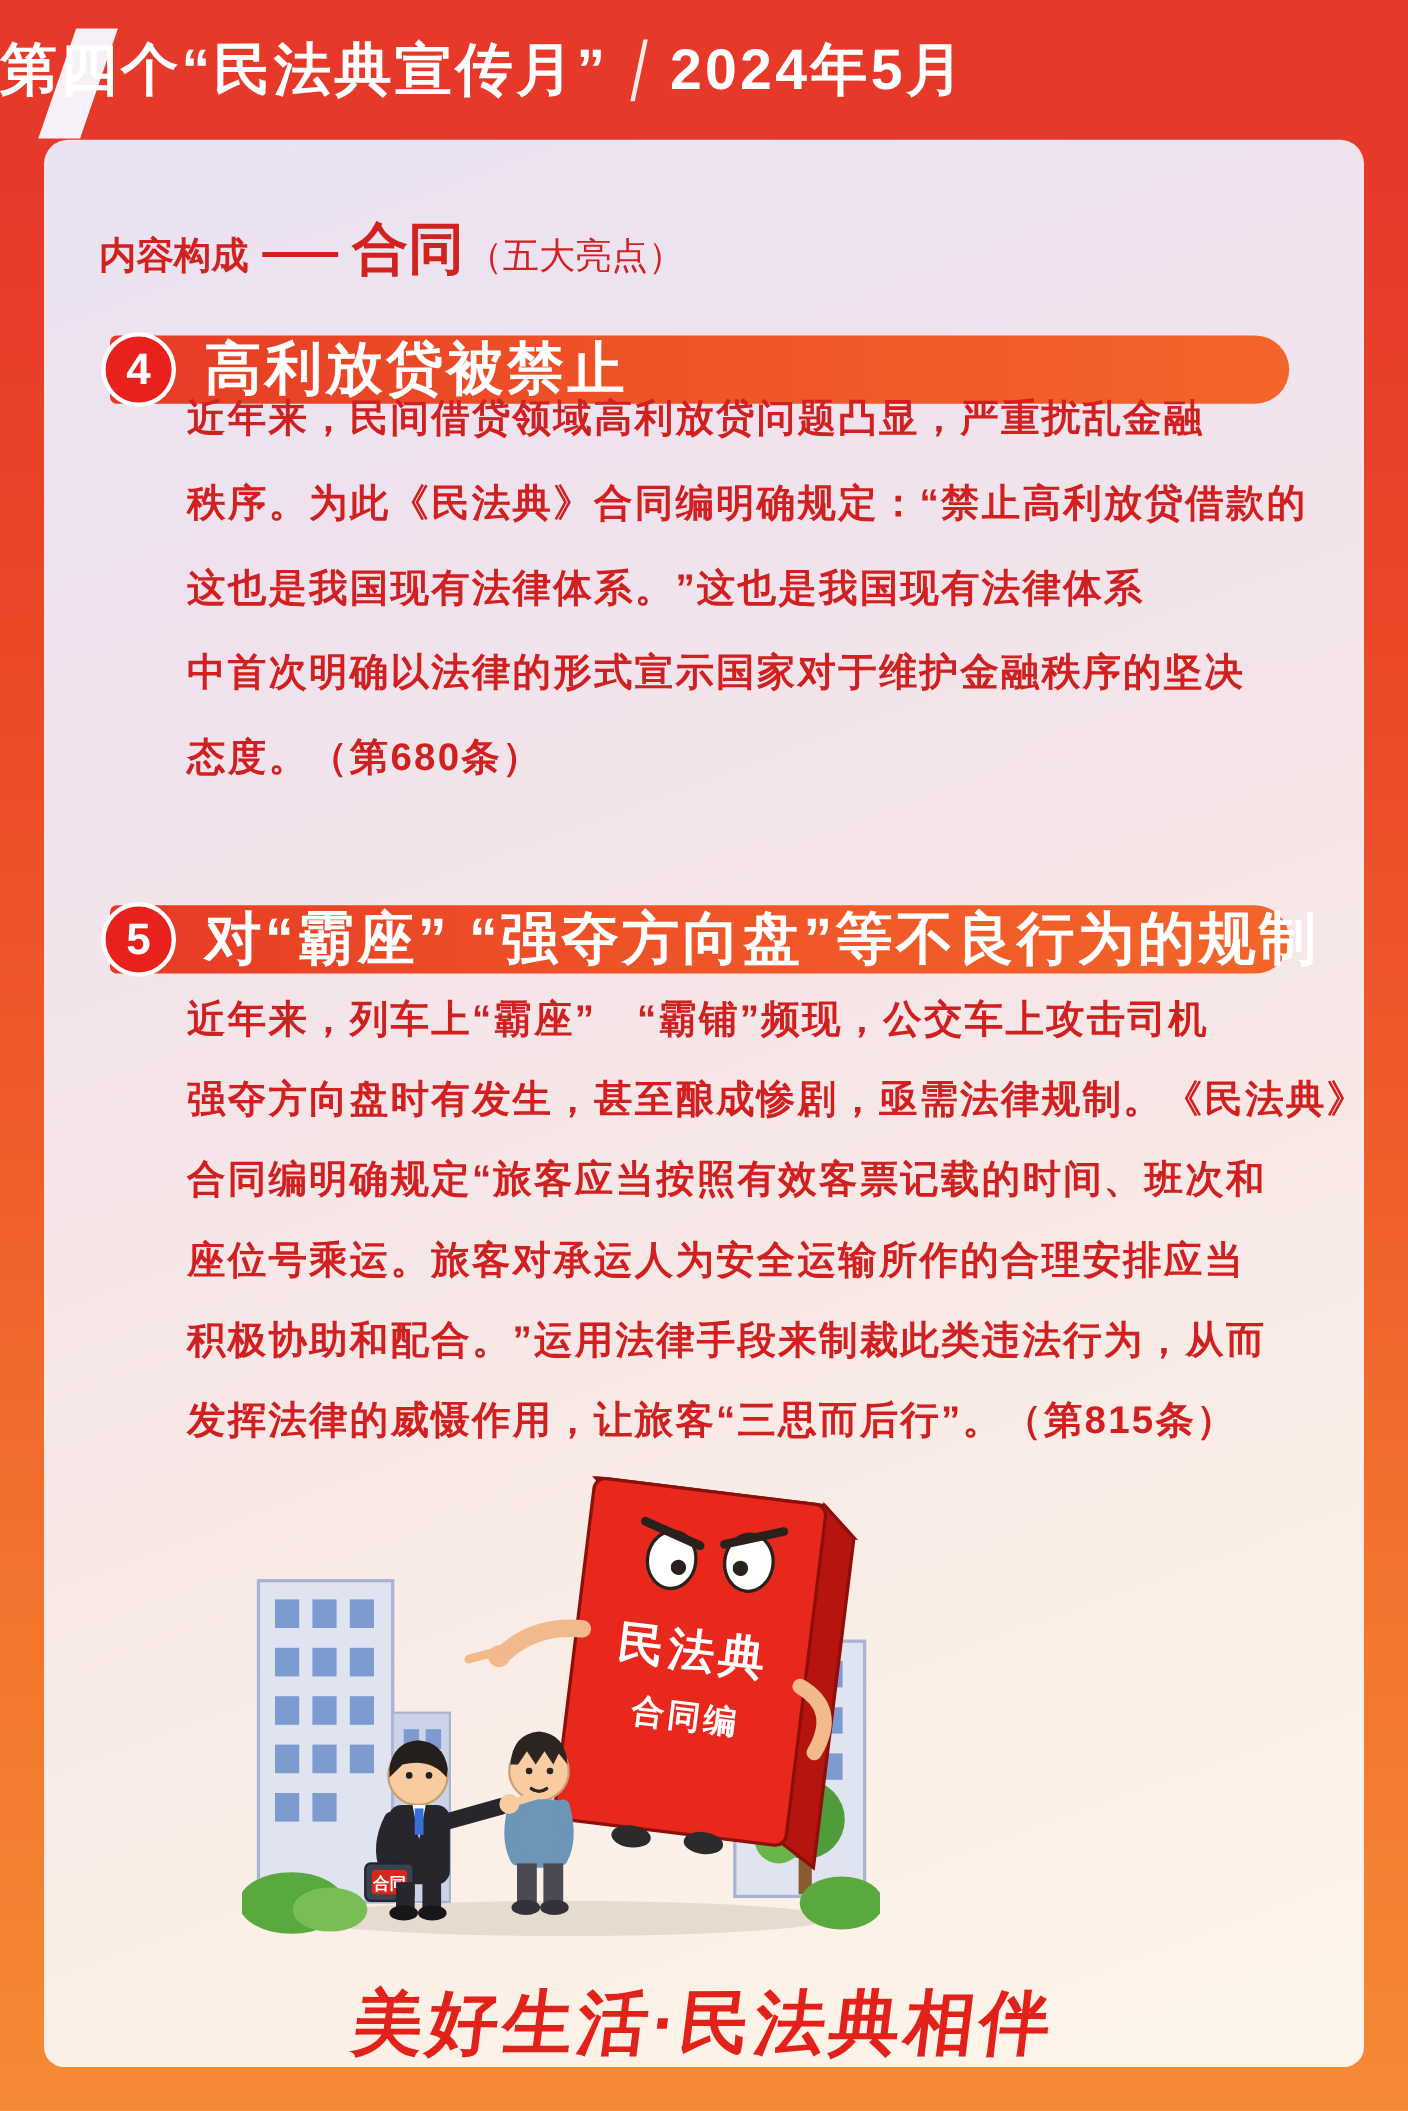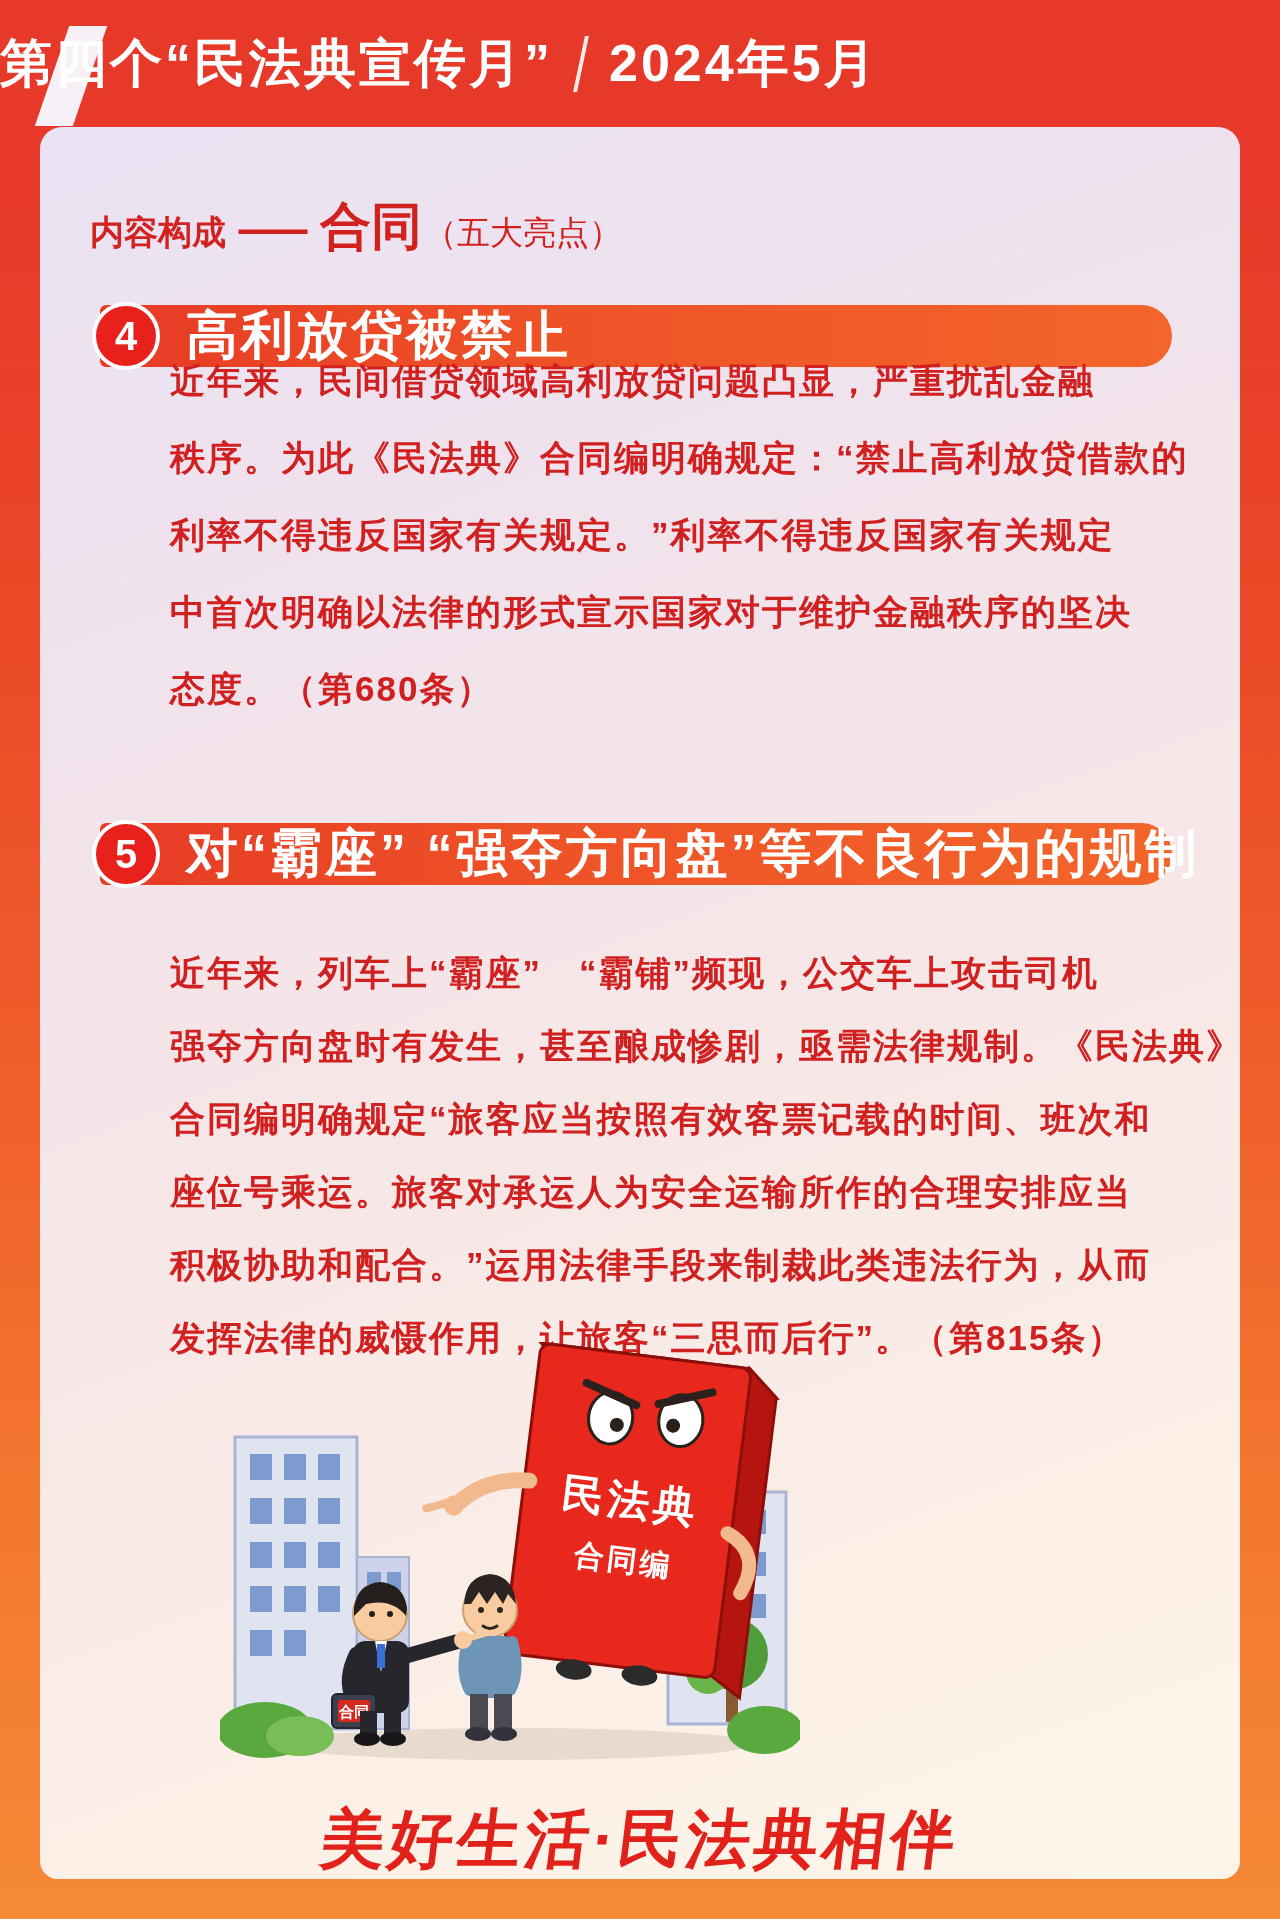--- a/index.html
+++ b/index.html
@@ -47,21 +47,21 @@
     position:absolute; left:-8px; top:-3px; width:68px; height:68px; border-radius:50%;
     background:#e8211d; border:4px solid #ffffff;
     display:flex; align-items:center; justify-content:center;
     color:#ffffff; font-size:40px; font-weight:800;
   }
   .sec-heading { color:#ffffff; font-size:52px; font-weight:700; letter-spacing:3px; white-space:nowrap; }
   
   .body-lines { position:absolute; left:155px; color:#d12020; font-size:35px; font-weight:600; letter-spacing:2px;margin-left:15px; }
   .body-lines div { white-space:nowrap; }
   .body-4 { top:342px; line-height:77px; }
-  .body-5 { top:936px; line-height:73px; }
+  .body-5 { top:890px; line-height:73px; }
   
   .cartoon { position:absolute; left:220px; top:1342px; width:580px; height:430px; }
   
   .footer-slogan {
     position:absolute; left:0; right:0; top:1796px; text-align:center;
     color:#e1211a; font-size:64px; font-weight:800; letter-spacing:4px;
     transform:skewX(-7deg); white-space:nowrap;
   }
 </style>
 </head>
@@ -84,21 +84,21 @@
     <span class="t-prefix">内容构成</span><span class="t-dash">—</span><span class="t-emph">合同</span><span class="t-suffix">（五大亮点）</span>
   </div>
 
   <div class="sec-bar" style="top:305px">
     <div class="sec-badge">4</div>
     <div class="sec-heading">高利放贷被禁止</div>
   </div>
   <div class="body-lines body-4">
     <div>近年来，民间借贷领域高利放贷问题凸显，严重扰乱金融</div>
     <div>秩序。为此《民法典》合同编明确规定：“禁止高利放贷借款的</div>
-    <div>利率不得违反国家有关规定。”利率不得违反国家有关规定</div>
+    <div>这也是我国现有法律体系。”这也是我国现有法律体系</div>
     <div>中首次明确以法律的形式宣示国家对于维护金融秩序的坚决</div>
     <div>态度。（第680条）</div>
   </div>
 
   <div class="sec-bar" style="top:823px">
     <div class="sec-badge">5</div>
     <div class="sec-heading">对“霸座” “强夺方向盘”等不良行为的规制</div>
   </div>
   <div class="body-lines body-5">
     <div>近年来，列车上“霸座”　“霸铺”频现，公交车上攻击司机</div>

